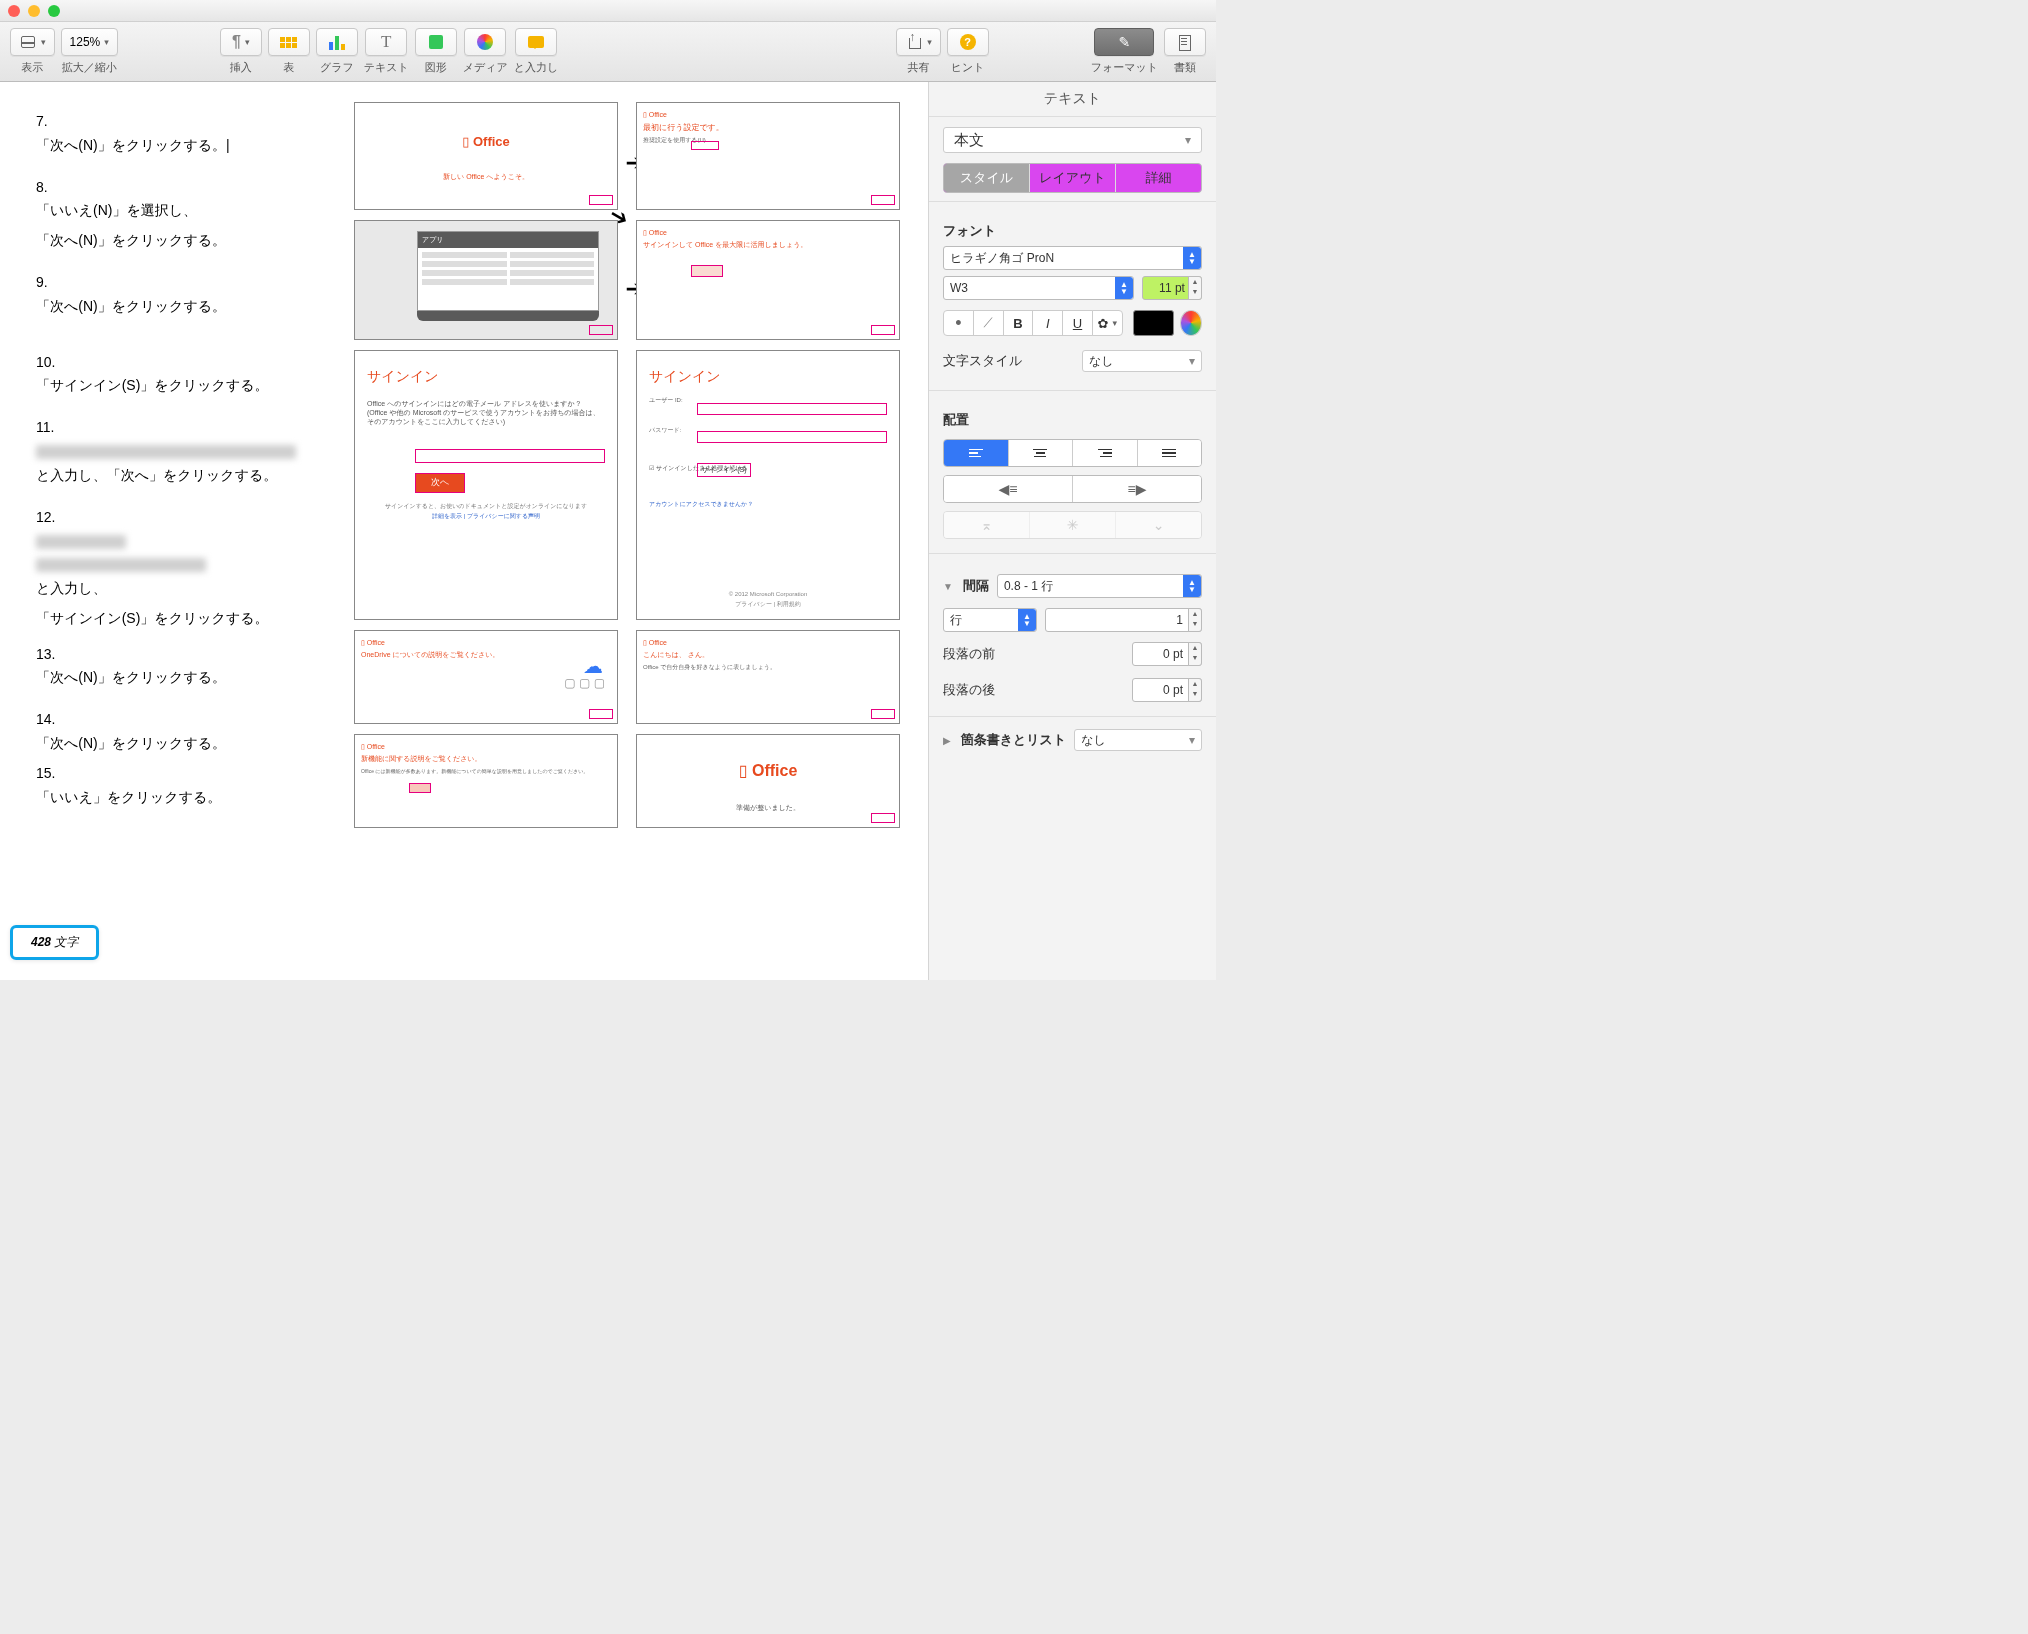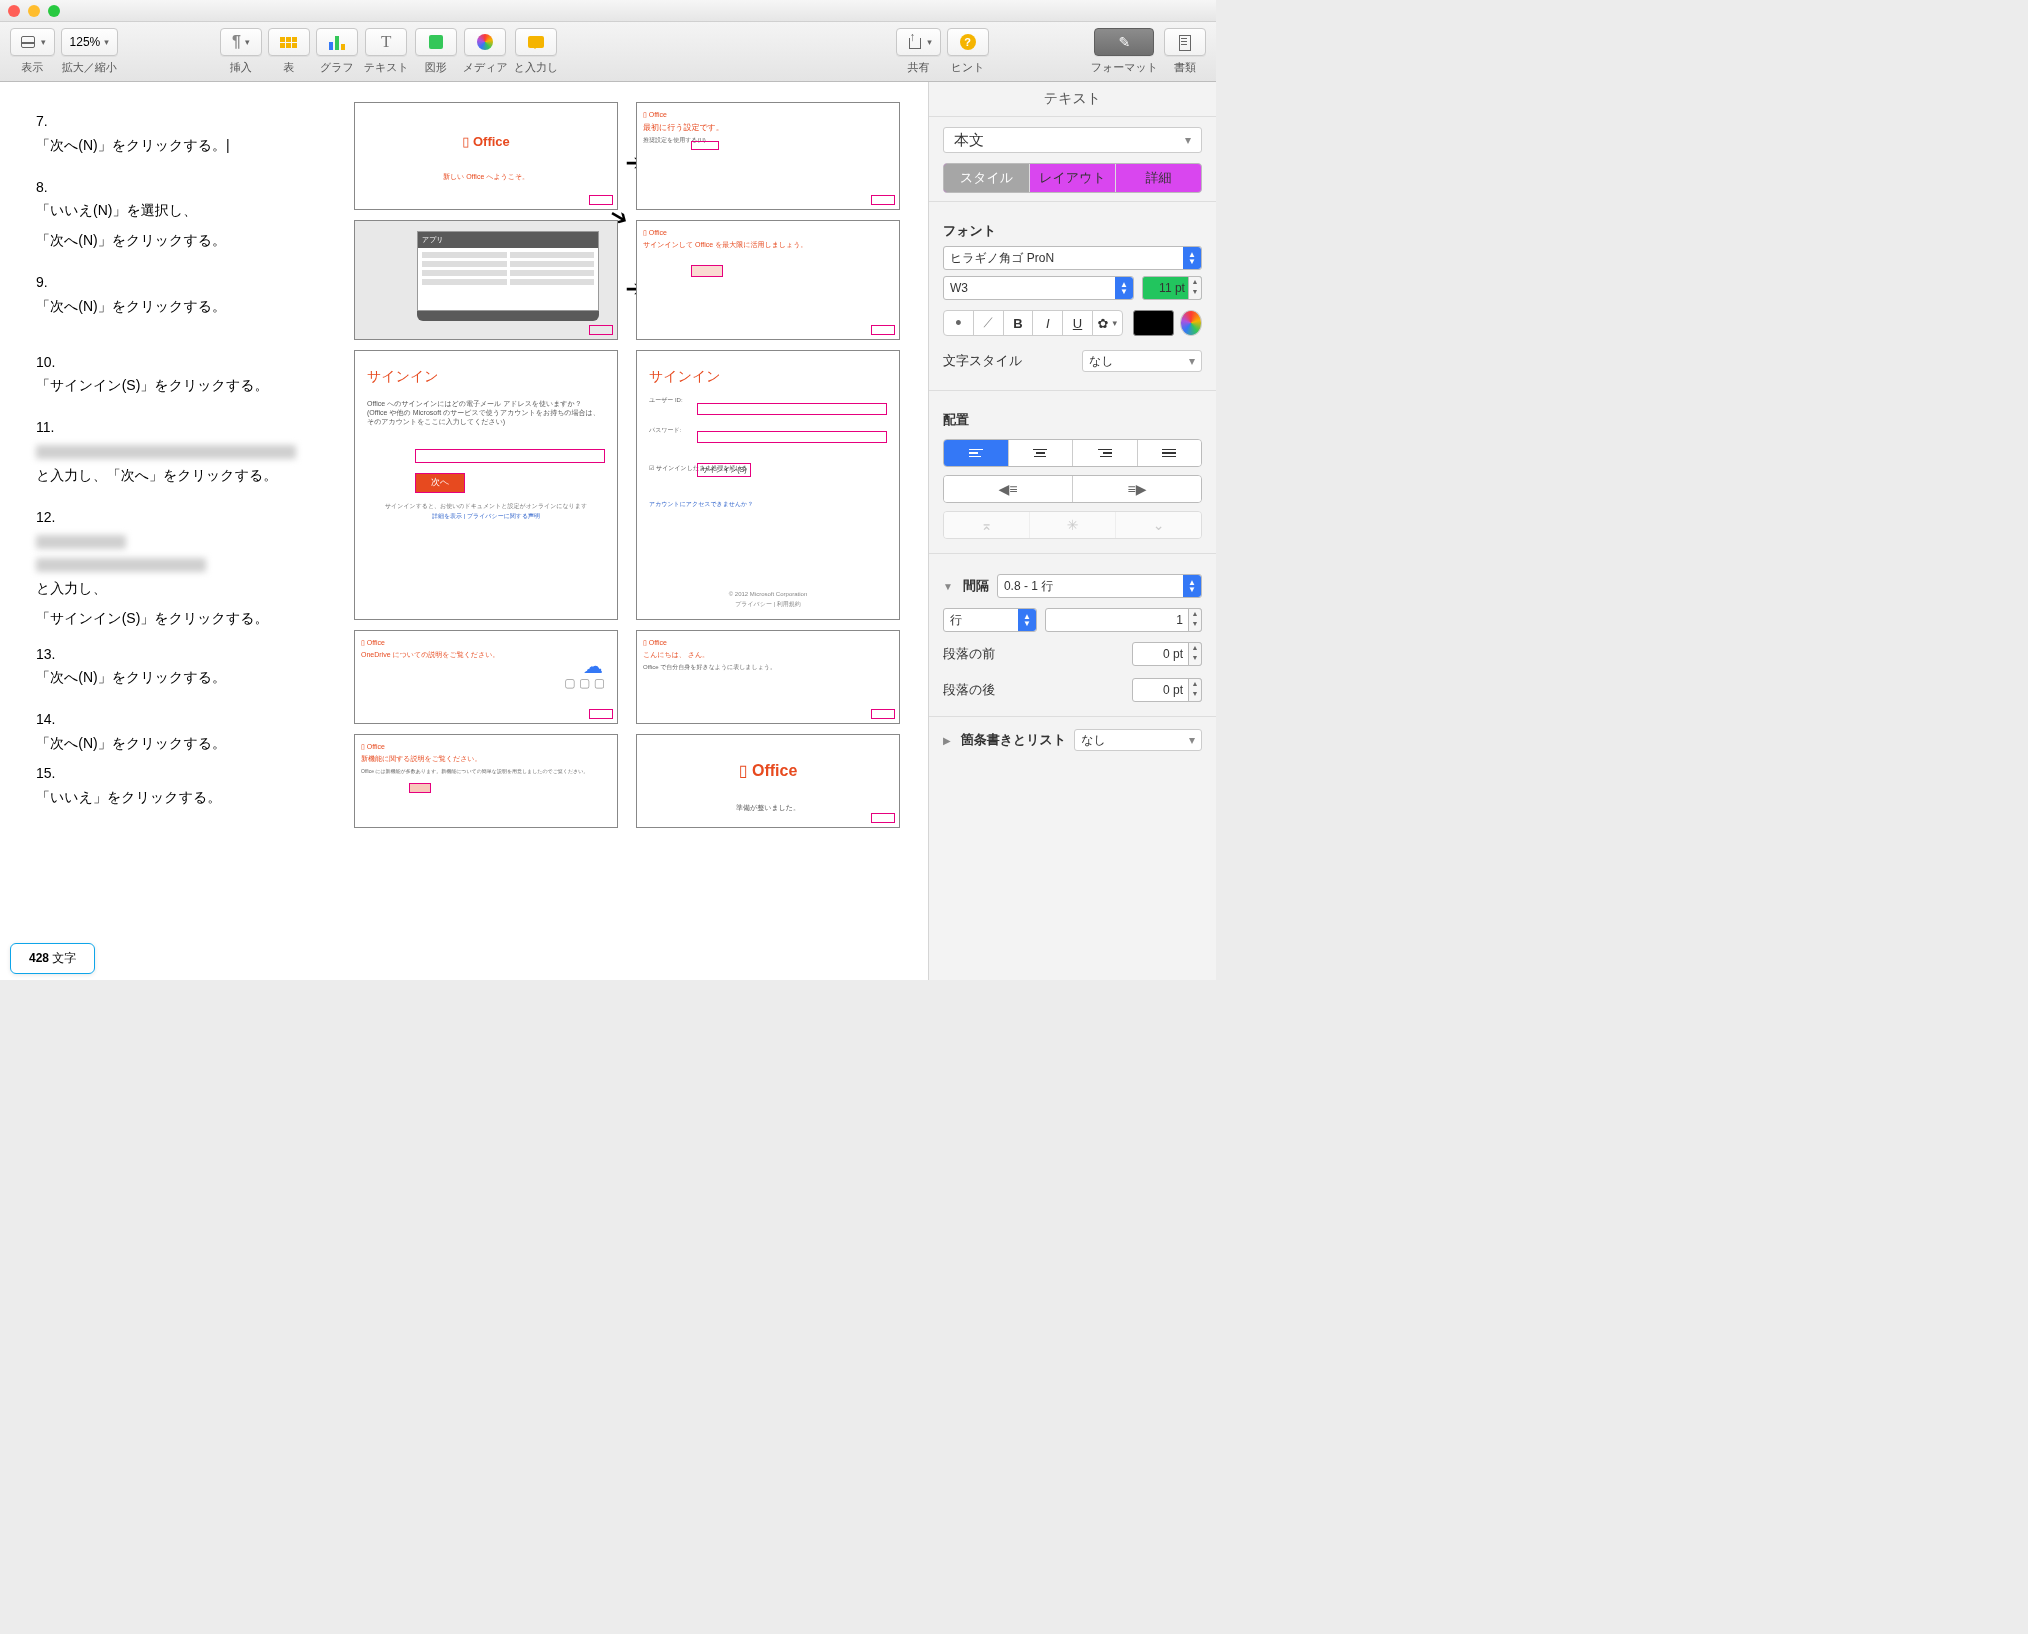--- a/index.html
+++ b/index.html
@@ -75,21 +75,21 @@
 .tri { color:#888; font-size:12px; }
 .seg3 { display:flex; border:1px solid #bbb; border-radius:4px; overflow:hidden; background:#d946ef; margin: 0 14px; }
 .seg3 > div { flex:1; text-align:center; padding:5px 0; font-size:13px; color:#333; border-right:1px solid #ddd; }
 .seg3 > div:last-child { border-right:none; }
 .seg3 > div.active { background:#a6a6a6; color:#fff; }
 .section-hdr { padding: 12px 14px 6px; font-size:13px; font-weight:600; color:#333; }
 .select-box { height:24px; background:#fff; border:1px solid #bbb; border-radius:3px; display:flex; align-items:center; padding:0 6px; font-size:12px; position:relative; }
 .select-box .arrows { position:absolute; right:0; top:0; bottom:0; width:18px; background:#3478f6; border-radius:0 3px 3px 0; color:#fff; font-size:8px; display:flex; flex-direction:column; align-items:center; justify-content:center; line-height:7px; }
 .font-weight-row { display:flex; gap:8px; padding:6px 14px; }
 .fwsel { flex:1; }
-.ptbox { width:60px; height:24px; border:1px solid #bbb; border-radius:3px; background:#22c55e; display:flex; align-items:center; justify-content:center; font-size:12px; position:relative; }
+.ptbox { width:60px; height:24px; border:1px solid #bbb; border-radius:3px; background:#bef264; display:flex; align-items:center; justify-content:center; font-size:12px; position:relative; }
 .ptbox .stepper { position:absolute; right:-1px; top:-1px; bottom:-1px; width:14px; border:1px solid #bbb; border-radius:0 3px 3px 0; background:#f5f5f5; font-size:7px; text-align:center; line-height:10px; color:#666; }
 .fstyle-row { display:flex; gap:0; padding:4px 14px; align-items:center; }
 .fbtn { width:36px; height:26px; border:1px solid #ccc; background:#fff; display:flex; align-items:center; justify-content:center; font-size:13px; margin-right:-1px; }
 .fbtn:first-child { border-radius:4px 0 0 4px; }
 .fbtn.gear { border-radius:0 4px 4px 0; margin-right:10px; }
 .colorwell { width:48px; height:26px; background:#000; border:1px solid #888; border-radius:3px; }
 .colorwheel { width:26px; height:26px; border-radius:50%; margin-left:6px; background: conic-gradient(#ff3b30,#f5b400,#34c759,#3478f6,#af52de,#ff3b30); border:1px solid #ccc; }
 .charstyle-row { display:flex; align-items:center; justify-content:space-between; padding:10px 14px; }
 .charstyle-sel { width:120px; height:22px; border:1px solid #ccc; border-radius:3px; background:#fff; display:flex; align-items:center; padding:0 6px; font-size:12px; justify-content:space-between; }
 .align-seg { display:flex; margin:4px 14px 0; border:1px solid #bbb; border-radius:4px; overflow:hidden; }
@@ -114,21 +114,21 @@
 .linespace-row { display:flex; gap:8px; padding:4px 14px; align-items:center; }
 .linespace-sel { width:94px; }
 .numfield { flex:1; height:24px; border:1px solid #bbb; border-radius:3px; background:#fff; text-align:right; padding:0 18px 0 6px; font-size:12px; line-height:22px; position:relative; }
 .numfield .stepper { position:absolute; right:-1px; top:-1px; bottom:-1px; width:14px; border:1px solid #bbb; border-radius:0 3px 3px 0; background:#f5f5f5; font-size:7px; text-align:center; line-height:10px; color:#666; }
 .para-row { display:flex; align-items:center; justify-content:space-between; padding:6px 14px; }
 .para-row .numfield { flex:0 0 70px; }
 .bullet-row { display:flex; align-items:center; gap:8px; padding:12px 14px; border-top:1px solid #ddd; margin-top:8px; }
 .bullet-sel { flex:1; height:22px; border:1px solid #ccc; border-radius:3px; background:#fff; display:flex; align-items:center; padding:0 6px; font-size:12px; justify-content:space-between; }
 
 
-.wordcount { position:absolute; left:10px; bottom:6px; background:rgba(255,255,255,0.96); border:1px solid #0ea5e9; border-radius:6px; padding:6px 18px; font-size:12px; box-shadow:0 1px 4px rgba(0,0,0,.1); }
+.wordcount { position:absolute; left:10px; bottom:20px; background:rgba(255,255,255,0.96); border:3px solid #0ea5e9; border-radius:6px; padding:6px 18px; font-size:12px; box-shadow:0 1px 4px rgba(0,0,0,.1);font-style:italic; }
 .wordcount b { font-weight:600; }
 
 hr.sep { border:none; border-top:1px solid #ddd; margin:8px 0; }
 </style>
 </head>
 <body>
 
 <div class="titlebar">
   <div class="traffic">
     <div class="dot r"></div>

